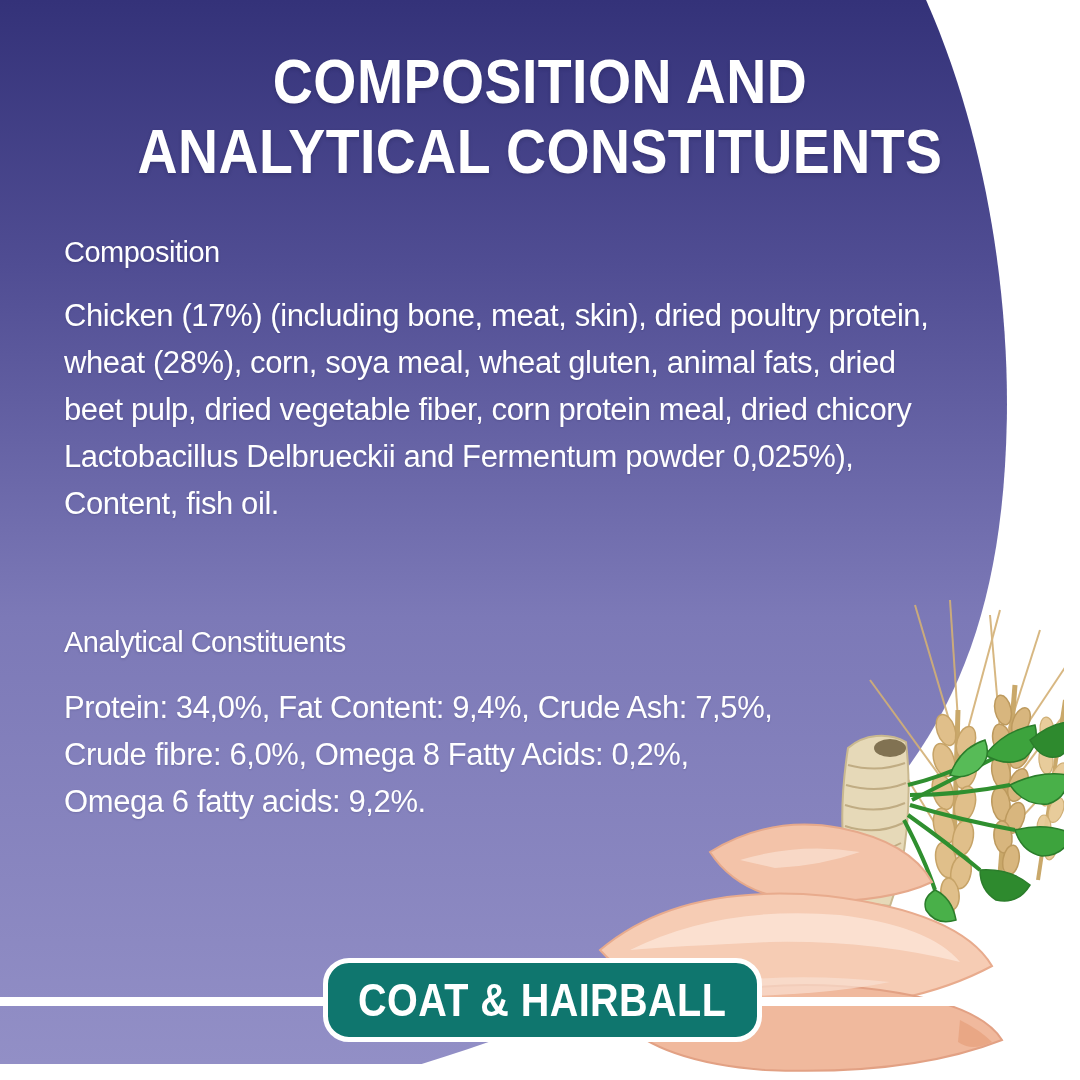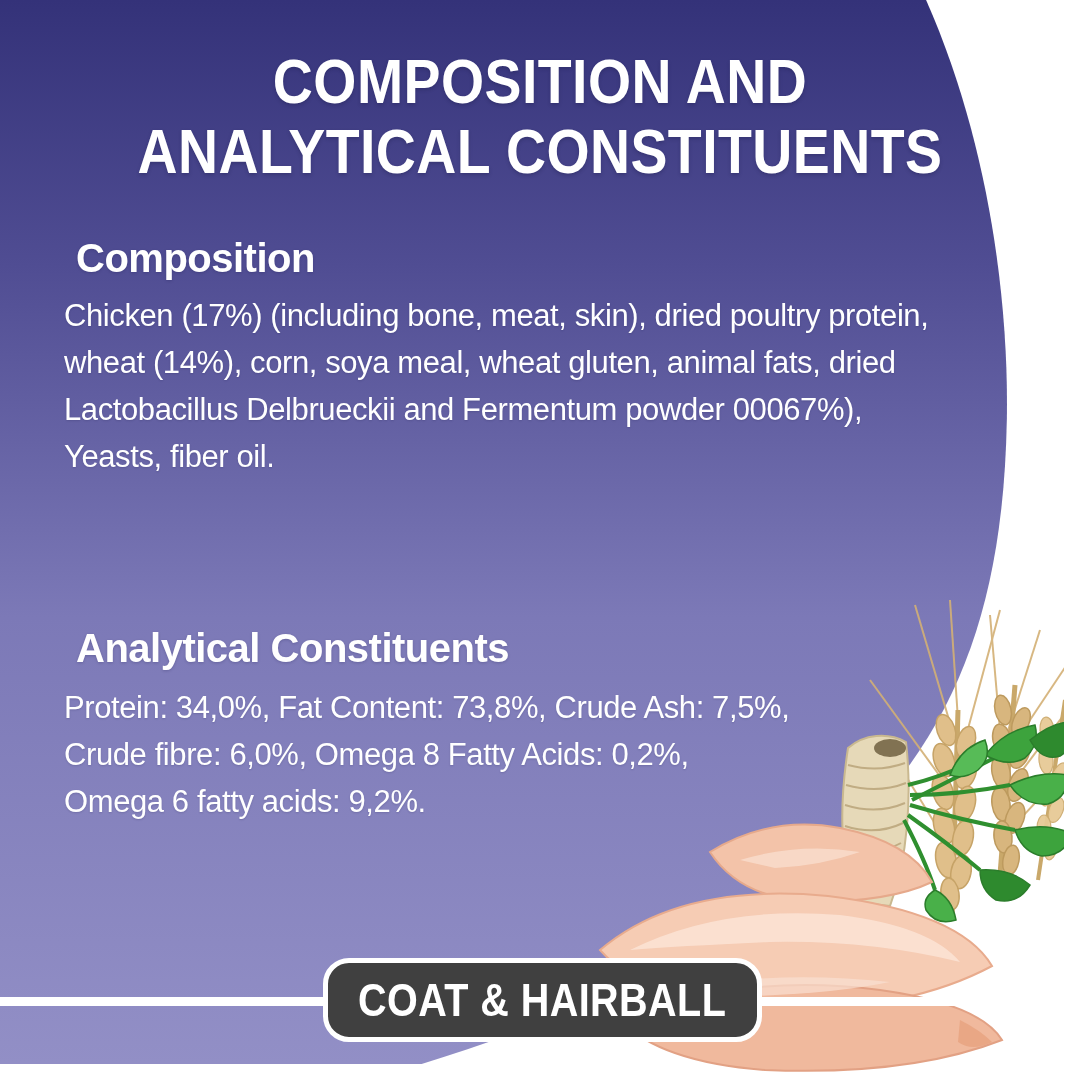--- a/index.html
+++ b/index.html
@@ -11,22 +11,22 @@
   .bg-arc{position:absolute;inset:0;z-index:1;}
   .content{position:absolute;inset:0;z-index:3;color:#ffffff;}
   .title{
     position:absolute;top:46px;left:0;width:1080px;text-align:center;
     font-size:63px;line-height:70px;font-weight:700;letter-spacing:0.5px;
     transform:scaleX(0.88);transform-origin:50% 50%;
     text-shadow:0 2px 4px rgba(25,25,70,0.30);
     white-space:nowrap;
   }
   .sec-heading{
-    position:absolute;left:64px;font-size:40px;font-weight:700;
-    letter-spacing:-0.5px;text-shadow:0 1px 3px rgba(25,25,70,0.22);margin-left:12px;
+    position:absolute;left:64px;font-size:29px;font-weight:400;
+    letter-spacing:-0.5px;text-shadow:0 1px 3px rgba(25,25,70,0.22);
   }
   .body-block{
     position:absolute;left:64px;width:960px;
     font-size:31px;line-height:47px;font-weight:400;letter-spacing:-0.4px;
     text-shadow:0 1px 2px rgba(25,25,70,0.18);
   }
   .body-block div{white-space:nowrap;}
   .divider{
     position:absolute;left:0;top:997px;width:1080px;height:9px;
     background:#ffffff;z-index:5;
@@ -166,31 +166,32 @@
   <div class="content">
     <div class="title">
       <div>COMPOSITION AND</div>
       <div>ANALYTICAL CONSTITUENTS</div>
     </div>
 
     <div class="sec-heading" style="top:236px">Composition</div>
 
     <div class="body-block" style="top:292px">
       <div>Chicken (17%) (including bone, meat, skin), dried poultry protein,</div>
-      <div>wheat (14%), corn, soya meal, wheat gluten, animal fats, dried</div>
-      <div>Lactobacillus Delbrueckii and Fermentum powder 00067%),</div>
-      <div>Yeasts, fiber oil.</div>
+      <div>wheat (28%), corn, soya meal, wheat gluten, animal fats, dried</div>
+      <div>beet pulp, dried vegetable fiber, corn protein meal, dried chicory</div>
+      <div>Lactobacillus Delbrueckii and Fermentum powder 0,025%),</div>
+      <div>Content, fish oil.</div>
     </div>
 
     <div class="sec-heading" style="top:626px">Analytical Constituents</div>
 
     <div class="body-block" style="top:684px">
-      <div>Protein: 34,0%, Fat Content: 73,8%, Crude Ash: 7,5%,</div>
+      <div>Protein: 34,0%, Fat Content: 9,4%, Crude Ash: 7,5%,</div>
       <div>Crude fibre: 6,0%, Omega 8 Fatty Acids: 0,2%,</div>
       <div>Omega 6 fatty acids: 9,2%.</div>
     </div>
   </div>
 
-  <div class="badge" style="background: #404040;">
+  <div class="badge" style="background: #0f766e;">
     <span>COAT &amp; HAIRBALL</span>
   </div>
 
 </div>
 
 </body></html>

